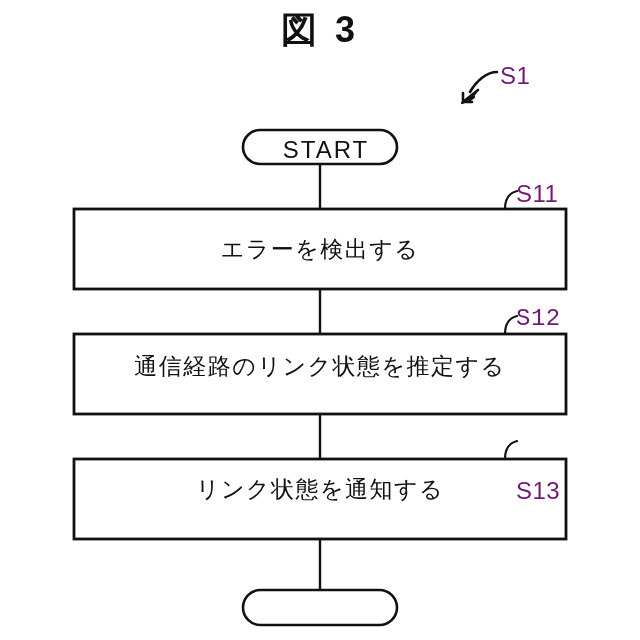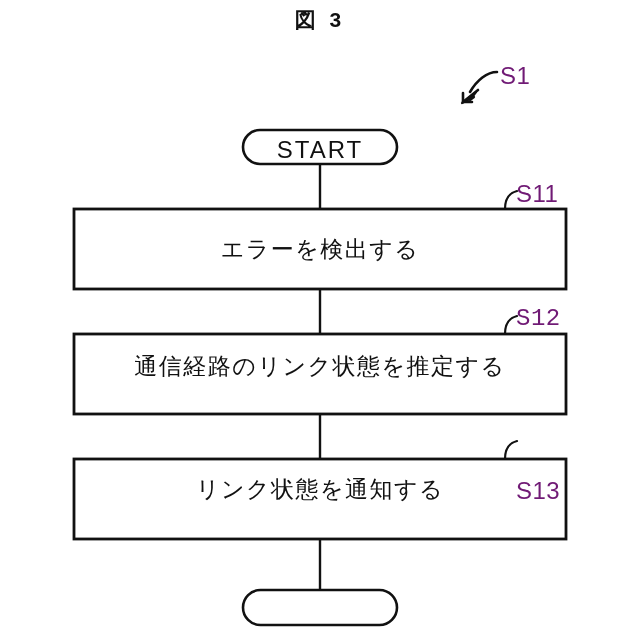--- a/index.html
+++ b/index.html
@@ -16,21 +16,21 @@
     overflow: hidden;
     font-family: "Liberation Sans", "DejaVu Sans", sans-serif;
     color: #000000;
   }
   #fig-title {
     position: absolute;
     left: 0;
     top: 6px;
     width: 640px;
     text-align: center;
-    font-size: 21px;
+    font-size: 36px;
     font-weight: 700;
     letter-spacing: 4px;
     color: #111111;
     white-space: pre;
   }
   .svg-layer {
     position: absolute;
     left: 0;
     top: 0;
     width: 640px;
@@ -99,21 +99,21 @@
 
     <rect x="243" y="590" width="154" height="35" rx="17.5" ry="17.5" fill="#ffffff" stroke="#111111" stroke-width="2.6"></rect>
 
     <path d="M 505 209 C 505 199 509 193 517 191" fill="none" stroke="#111111" stroke-width="2.2" stroke-linecap="round"></path>
     <path d="M 505 334 C 505 324 509 318 517 316" fill="none" stroke="#111111" stroke-width="2.2" stroke-linecap="round"></path>
     <path d="M 505 459 C 505 449 509 443 517 441" fill="none" stroke="#111111" stroke-width="2.2" stroke-linecap="round"></path>
   </svg>
 
   <div class="step-label" style="left:500px; top:62px;">S1</div>
 
-  <div class="node-text terminal-text" style="left:243px; top:130px; width:154px; height:40px;">START</div>
+  <div class="node-text terminal-text" style="left:249px; top:130px; width:154px; height:40px;">START</div>
 
   <div class="node-text process-text" style="left:74px; top:209px; width:492px; height:80px;">エラーを検出する</div>
 
   <div class="node-text process-text" style="left:74px; top:326px; width:492px; height:80px;">通信経路のリンク状態を推定する</div>
 
   <div class="node-text process-text" style="left:74px; top:459px; width:492px; height:60px;">リンク状態を通知する</div>
 
 
   <div class="step-label" style="left:516px; top:180px;">S11</div>
 

